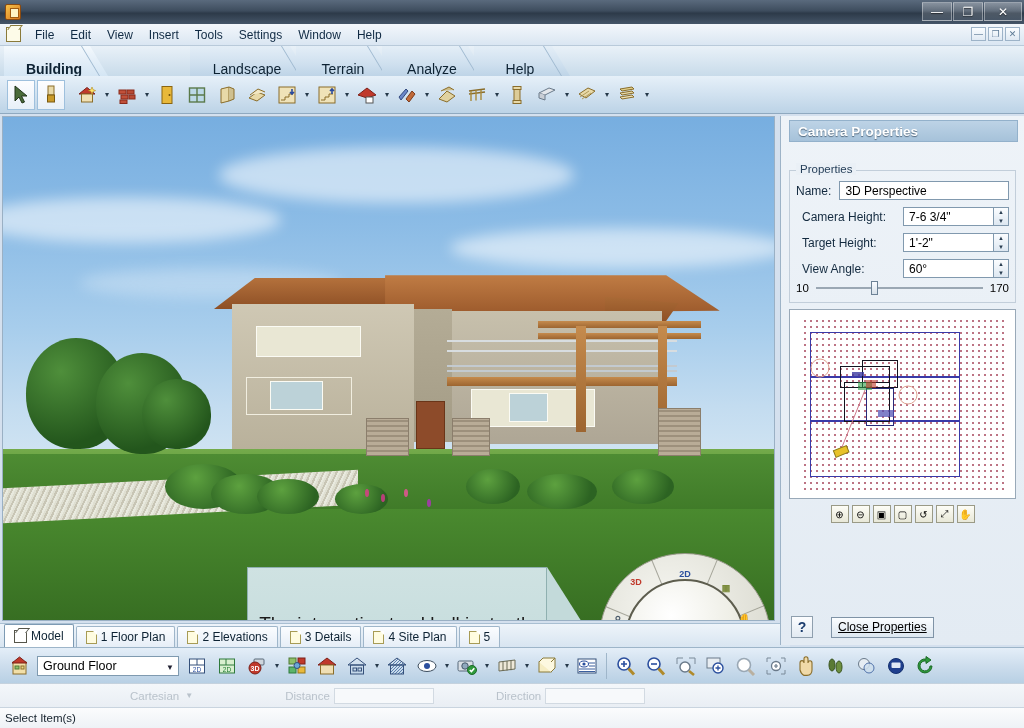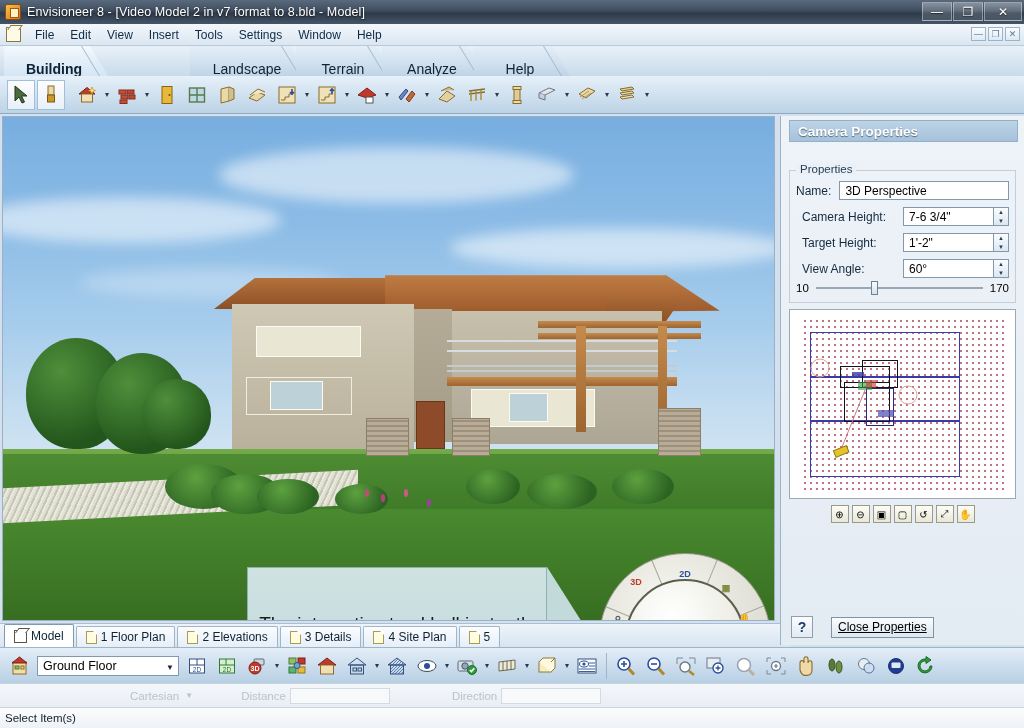--- a/index.html
+++ b/index.html
@@ -389,21 +389,20 @@
   .snap{
     padding:0 6px; border-left:1px solid #d3dbe3; line-height:19px;
   }
   .snap.off{ color:#aab4bd; }
 </style>
 </head>
 <body>
 
 <div id="titlebar">
   <div class="tb-icon"></div>
-  <div id="title-text">Envisioneer 8 - [Video Model 2 in v7 format to 8.bld - Model]</div>
   <div class="wbtns">
     <div class="wbtn">—</div>
     <div class="wbtn">❐</div>
     <div class="wbtn close">✕</div>
   </div>
 </div>
 
 <div id="menubar">
   <div class="mdi-icon"></div>
   <div class="menu-item">File</div>
@@ -946,21 +945,21 @@
 
   <div id="rpanel-foot">
     <div id="helpbtn">?</div>
     <div id="closeprops">Close Properties</div>
   </div>
 </div>
 
 <div id="coordbar">
   <div style="margin-left:130px">Cartesian</div>
   <div style="margin-left:6px;font-size:8px">▼</div>
-  <div style="margin-left:48px">Distance</div>
+  <div style="margin-left:92px">Distance</div>
   <div class="cfield"></div>
   <div style="margin-left:62px">Direction</div>
   <div class="cfield"></div>
 </div>
 
 <div id="statusbar">
   <div style="margin-left:5px;flex:1">Select Item(s)</div>
 </div>
 
 </body></html>

